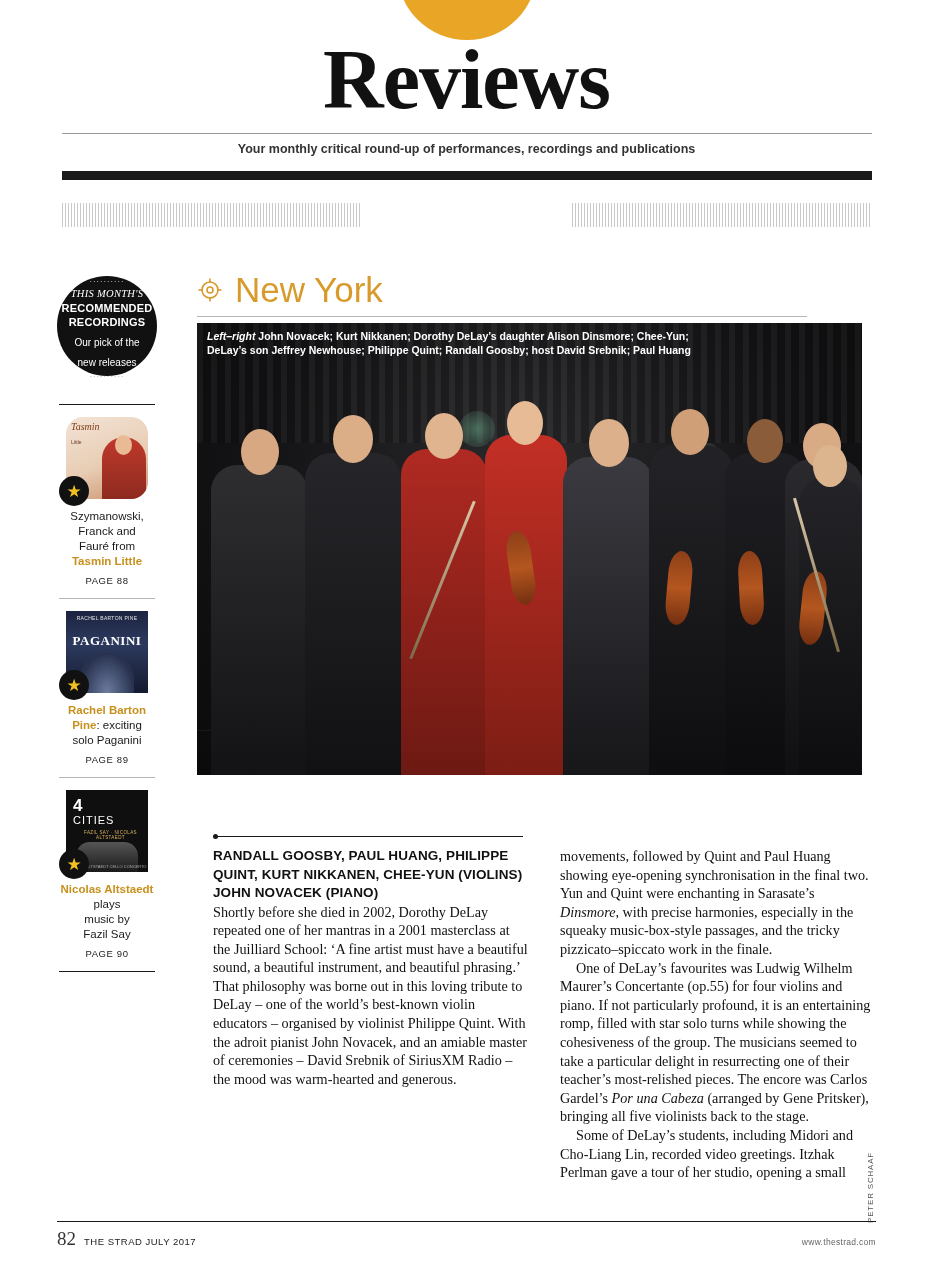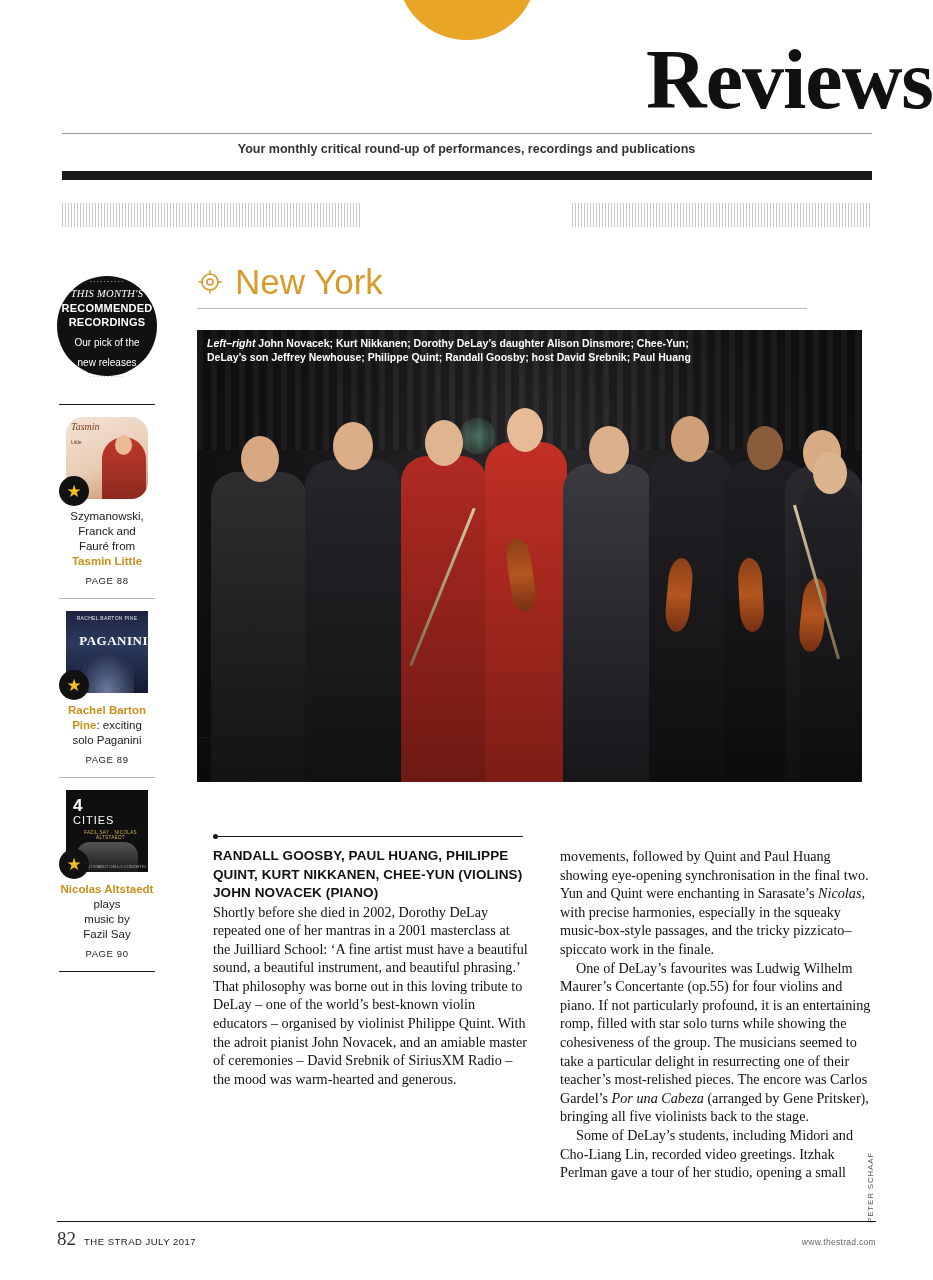--- a/index.html
+++ b/index.html
@@ -27,21 +27,21 @@
     background: #e9a526;
     border-radius: 0 0 70px 70px;
   }
 
   
   .masthead {
     position: absolute;
     top: 36px;
     left: 0;
     width: 933px;
-    text-align: right;
+    text-align: center;
   }
   .masthead h1 {
     font-family: "Liberation Serif", serif;
     font-weight: bold;
     font-size: 84px;
     line-height: 88px;
     letter-spacing: -1px;
     margin: 0;
     color: #111;
   }
@@ -223,21 +223,21 @@
 
   .cover-2 {
     background: linear-gradient(180deg, #1b2340 0%, #2d3a5e 40%, #141a30 100%);
   }
   .cover-2 .c2-top {
     position: absolute; top: 4px; left: 0; width: 100%;
     text-align: center; font-size: 5px; color: #e4e4e4; letter-spacing: .3px;
   }
   .cover-2 .c2-title {
     position: absolute; top: 22px; left: 0; width: 100%;
-    text-align: right; font-family: "Liberation Serif", serif;
+    text-align: center; font-family: "Liberation Serif", serif;
     font-size: 13px; font-weight: bold; color: #ffffff; letter-spacing: .5px;
   }
   .cover-2 .c2-fig {
     position: absolute; bottom: 0; left: 14px;
     width: 54px; height: 40px;
     background: radial-gradient(ellipse at 50% 100%, #6d7ca0 0%, #28324f 70%);
     border-radius: 26px 26px 0 0;
   }
 
   .cover-3 {
@@ -263,21 +263,21 @@
   }
   .cover-3 .c3-cap {
     position: absolute; bottom: 3px; left: 0; width: 100%;
     text-align: center; font-size: 4px; color: #aaa;
   }
 
   
   .main {
     position: absolute;
     left: 197px;
-    top: 264px;
+    top: 272px;
     width: 610px;
   }
   .city-head {
     display: flex;
     align-items: center;
     gap: 12px;
   }
   .target-icon { width: 26px; height: 26px; }
   .city-name {
     font-size: 35px;
@@ -285,21 +285,21 @@
     line-height: 36px;
   }
   .head-rule {
     margin-top: 8px;
     border-top: 1px solid #b7b7b7;
   }
 
   
   .photo {
     position: relative;
-    margin-top: 21px;
+    margin-top: 6px;
     width: 665px;
     height: 452px;
     background: #0b0b0c;
     overflow: hidden;
   }
   .photo-caption {
     position: absolute;
     top: 6px;
     left: 10px;
     right: 10px;
@@ -616,21 +616,21 @@
 
     <div class="col">
       <h2 class="headline">RANDALL GOOSBY, PAUL HUANG, PHILIPPE QUINT, KURT NIKKANEN, CHEE-YUN (VIOLINS) JOHN NOVACEK (PIANO)</h2>
       <div class="body-text">
         <p>Shortly before she died in 2002, Dorothy DeLay repeated one of her mantras in a 2001 masterclass at the Juilliard School: ‘A fine artist must have a beautiful sound, a beautiful instrument, and beautiful phrasing.’ That philosophy was borne out in this loving tribute to DeLay – one of the world’s best-known violin educators – organised by violinist Philippe Quint. With the adroit pianist John Novacek, and an amiable master of ceremonies – David Srebnik of SiriusXM Radio – the mood was warm-hearted and generous.</p>
       </div>
     </div>
 
     <div class="col">
       <div class="body-text">
-        <p><span>movements, followed by Quint and Paul Huang showing eye-opening synchronisation in the final two. Yun and Quint were enchanting in Sarasate’s </span><i>Nicolas</i><span>, with precise harmonies, especially in the squeaky music-box-style passages, and the tricky pizzicato–spiccato work in the finale.</span></p>
+        <p><span>movements, followed by Quint and Paul Huang showing eye-opening synchronisation in the final two. Yun and Quint were enchanting in Sarasate’s </span><i>Dinsmore</i><span>, with precise harmonies, especially in the squeaky music-box-style passages, and the tricky pizzicato–spiccato work in the finale.</span></p>
         <p><span>One of DeLay’s favourites was Ludwig Wilhelm Maurer’s Concertante (op.55) for four violins and piano. If not particularly profound, it is an entertaining romp, filled with star solo turns while showing the cohesiveness of the group. The musicians seemed to take a particular delight in resurrecting one of their teacher’s most-relished pieces. The encore was Carlos Gardel’s </span><i>Por una Cabeza</i><span> (arranged by Gene Pritsker), bringing all five violinists back to the stage.</span></p>
         <p>Some of DeLay’s students, including Midori and Cho-Liang Lin, recorded video greetings. Itzhak Perlman gave a tour of her studio, opening a small</p>
       </div>
     </div>
   </div>
 </div>
 
 <div class="credit">PETER SCHAAF</div>
 
 <div class="footer">

